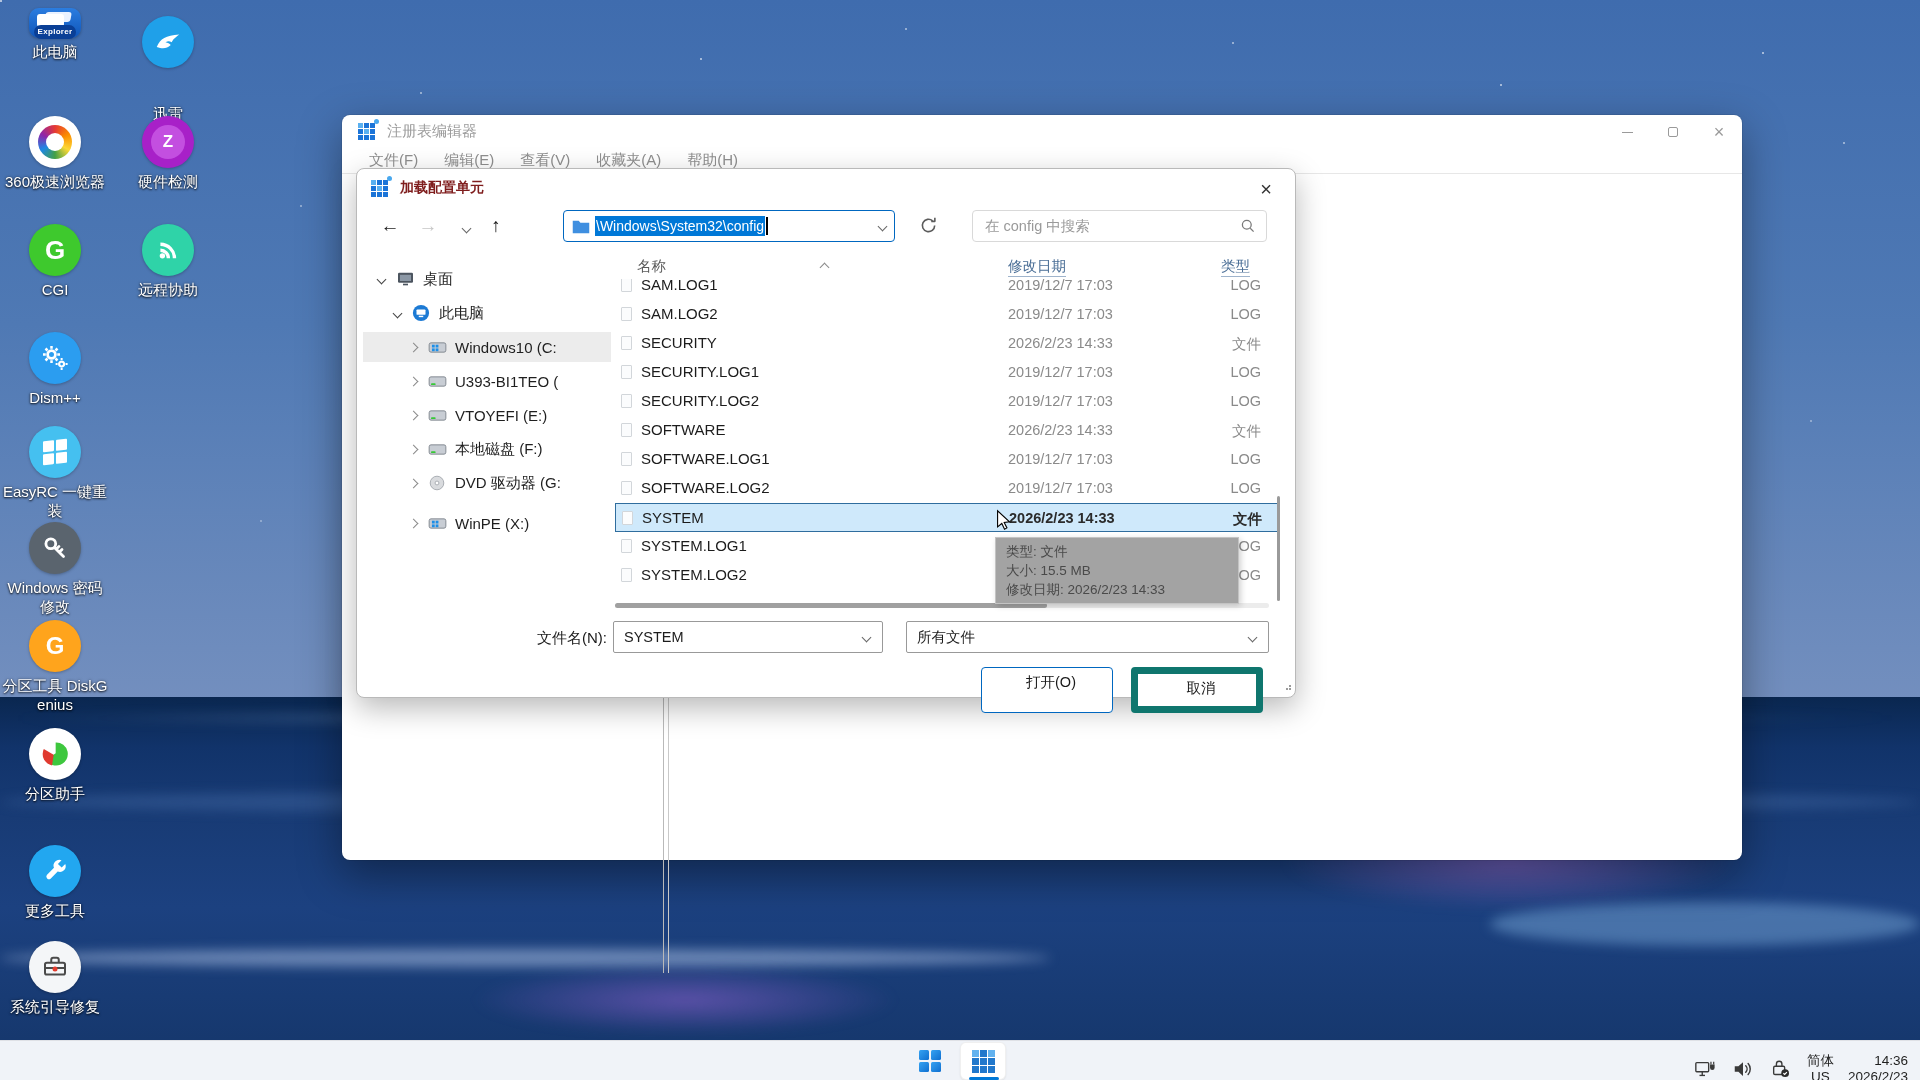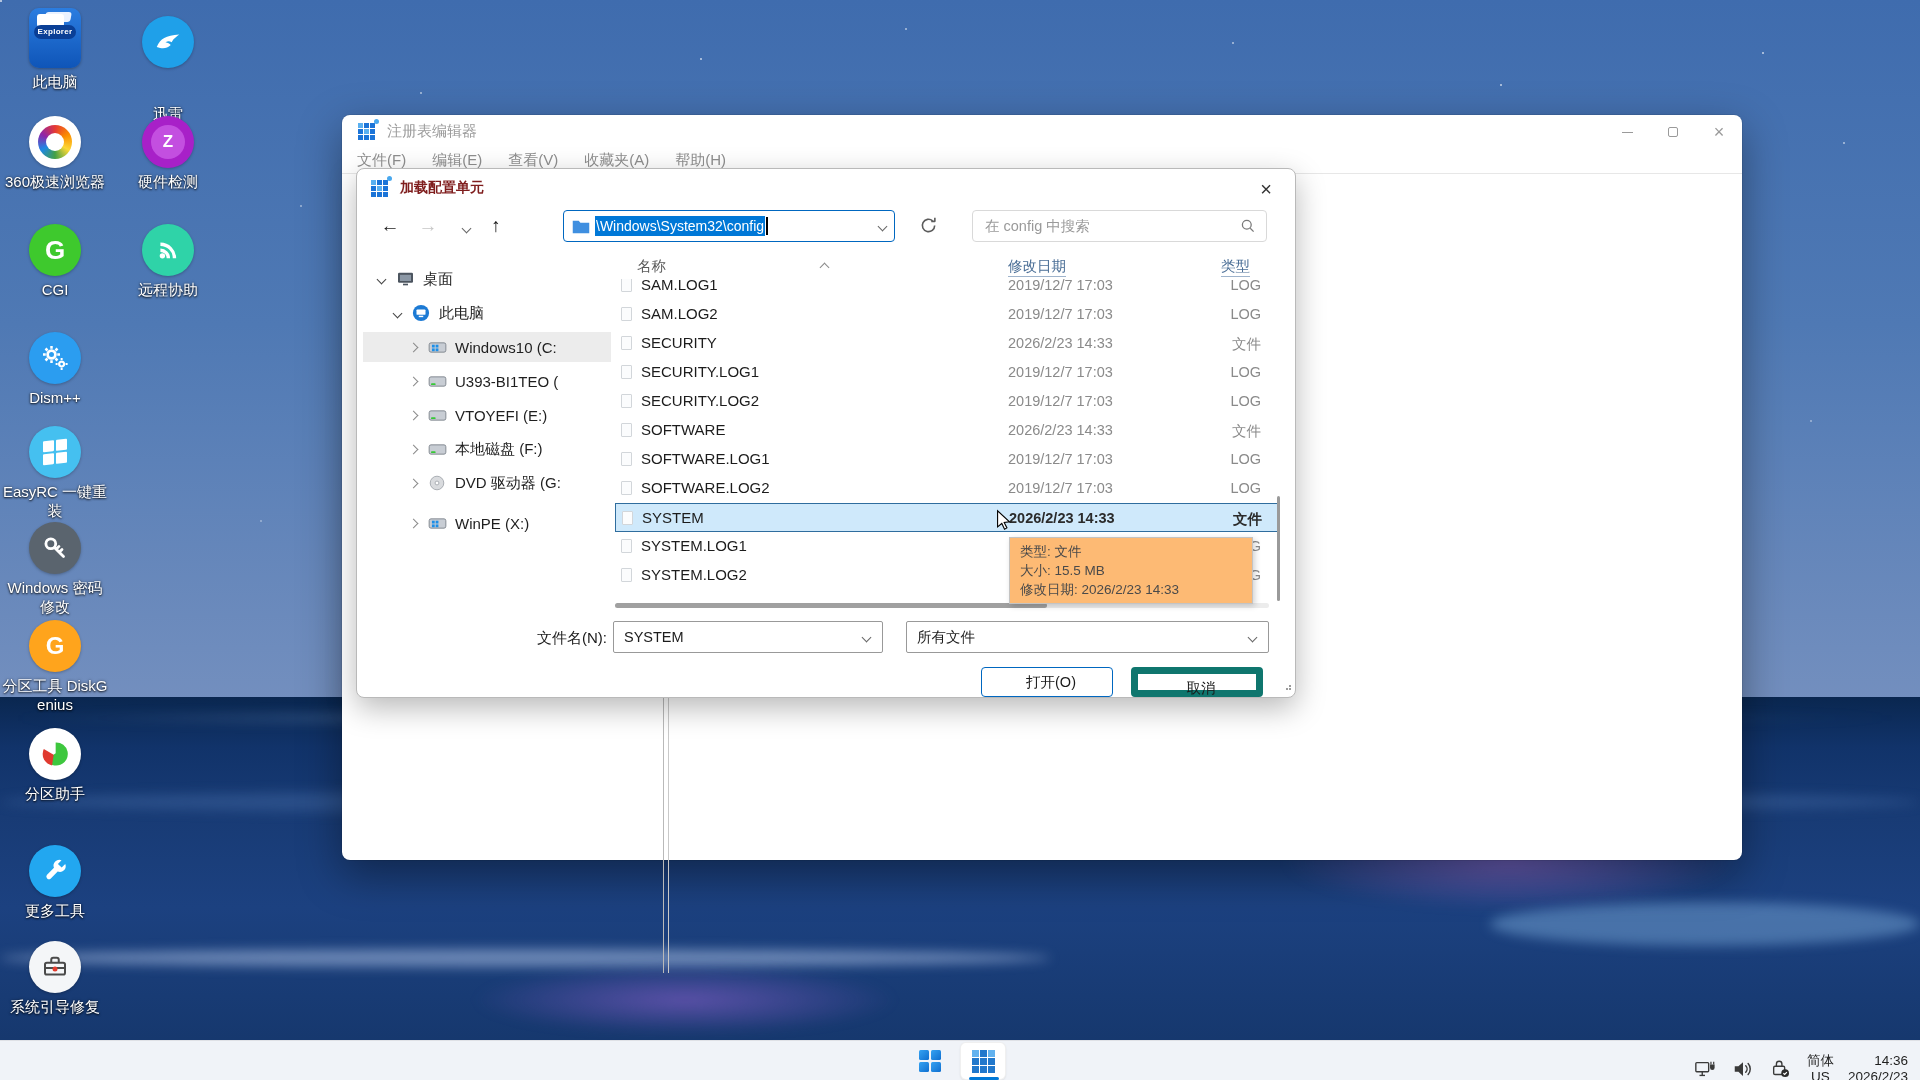--- a/index.html
+++ b/index.html
@@ -24,21 +24,21 @@
   .s4 { left:1280px; top:118px; width:460px; height:95px; background:radial-gradient(ellipse at center,rgba(186,120,230,.50),transparent 70%); }
   .s5 { left:470px; top:268px; width:430px; height:70px; background:radial-gradient(ellipse at center,rgba(165,105,225,.48),transparent 70%); }
   .s6 { left:1490px; top:205px; width:430px; height:44px; background:rgba(140,190,235,.40); }
 
   
   .desktop-icon { position:absolute; width:110px; display:flex; flex-direction:column; align-items:center; cursor:default; }
   .ia { width:52px; height:52px; border-radius:50%; display:flex; align-items:center; justify-content:center; position:relative; box-shadow:0 1px 3px rgba(0,0,0,.25); }
   .dlabel { margin-top:4px; max-width:106px; color:#fff; font-size:15px; line-height:19px; text-align:center;
     text-shadow:0 1px 2px rgba(0,0,0,.85), 0 0 3px rgba(0,0,0,.5); word-break:break-all; }
   .glyph { color:#fff; font-weight:800; }
-  .expl { width:52px; height:60px; background:linear-gradient(#2b7de0,#0f55b8); border-radius:10px; position:relative; box-shadow:0 1px 3px rgba(0,0,0,.3); }
+  .expl { width:52px; height:30px; background:linear-gradient(#2b7de0,#0f55b8); border-radius:10px; position:relative; box-shadow:0 1px 3px rgba(0,0,0,.3); }
   .e1 { position:absolute; left:8px; top:6px; width:27px; height:13px; background:#fff; border-radius:3px; }
   .e2 { position:absolute; left:16px; top:4px; width:26px; height:10px; background:#eaf2ff; border-radius:3px; transform:skewX(-10deg); }
   .ebadge { position:absolute; left:5px; right:5px; top:17px; height:14px; background:#0a3f96; border-radius:8px; color:#fff;
     font-size:8px; line-height:14px; text-align:center; font-weight:bold; letter-spacing:.3px; }
   .ring { width:34px; height:34px; border-radius:50%;
     background:conic-gradient(#e53935,#fb8c00,#fdd835,#43a047,#1e88e5,#8e24aa,#e53935); position:relative; }
   .ring::after { content:""; position:absolute; left:8px; top:8px; width:18px; height:18px; border-radius:50%; background:#fff; }
   .hwz { width:34px; height:34px; border-radius:50%; background:#c34fe0; display:flex; align-items:center; justify-content:center;
     color:#fff; font-size:17px; font-weight:800; }
   .winflag { width:24px; height:24px; display:grid; grid-template-columns:11px 11px; grid-template-rows:11px 11px; gap:2px; transform:skewY(-6deg); }
@@ -47,21 +47,21 @@
   
   .regwin { position:absolute; left:342px; top:115px; width:1400px; height:745px; background:#fff; border-radius:8px;
     box-shadow:0 14px 44px rgba(0,0,0,.38), 0 0 0 1px rgba(0,0,0,.08); }
   .regwin .titlebar { position:absolute; left:0; top:0; right:0; height:32px; display:flex; align-items:center; }
   .regwin .title { margin-left:12px; font-size:15px; color:#9c9c9c; }
   .wbtns { position:absolute; right:0; top:0; display:flex; }
   .wbtn { width:46px; height:34px; display:flex; align-items:center; justify-content:center; color:#9a9a9a; }
   .wb-min { width:11px; height:1px; background:#9a9a9a; }
   .wb-max { width:10px; height:10px; border:1px solid #9a9a9a; border-radius:2px; }
   .wb-close { font-size:18px; line-height:18px; color:#9a9a9a; }
-  .menubar { position:absolute; left:2px; top:32px; right:400px; height:26px; display:flex;align-items:flex-end; }
+  .menubar { position:absolute; left:14px; top:32px; right:400px; height:26px; display:flex;align-items:flex-end; }
   .menu-item { padding:0 13px; font-size:15px; line-height:26px; color:#8f8f8f; }
   .menusep { position:absolute; left:0; top:58px; right:0; height:1px; background:#e7e7e7; }
   .splitbar { position:absolute; left:321px; top:583px; width:1px; height:275px; background:#b9b9b9; }
   .splitbar2 { position:absolute; left:326px; top:583px; width:1px; height:275px; background:#c9c9c9; }
 
   .regicon { display:grid; grid-template-columns:5px 5px 5px; grid-template-rows:5px 5px 5px; gap:1px; margin-left:16px; position:relative; }
   .regicon div { background:#1b74d8; }
   .regicon div.lt { background:#5ab0f0; }
   .regicon .spark { position:absolute; right:-4px; top:-4px; width:5px; height:5px; background:#49a8ee; border-radius:50%; }
 
@@ -110,33 +110,33 @@
   .f-name { position:absolute; left:26px; top:5px; font-size:15px; color:#1c1c1c; }
   .f-date { position:absolute; left:393px; top:6px; font-size:14.5px; color:#8a8a8a; }
   .f-type { position:absolute; left:566px; top:6px; width:80px; text-align:right; font-size:14.5px; color:#8a8a8a; }
   .frow.sel .f-date, .frow.sel .f-type { color:#2b2b2b; font-weight:bold; }
   .frow.sel .f-name { font-weight:normal; }
 
   .vscroll { position:absolute; left:920px; top:327px; width:3px; height:105px; background:#9a9a9a; border-radius:2px; }
   .hscroll-track { position:absolute; left:258px; top:434px; width:654px; height:5px; background:#ececec; border-radius:3px; }
   .hscroll-thumb { position:absolute; left:0; top:0; width:432px; height:5px; background:#a0a0a0; border-radius:3px; }
 
-  .tooltip { position:absolute; left:652px; top:368px; width:244px; background:#fdba74; border:1px solid #c3c3c3;
+  .tooltip { position:absolute; left:638px; top:368px; width:244px; background:#a3a3a3; border:1px solid #c3c3c3;
     box-shadow:2px 2px 6px rgba(0,0,0,.18); padding:4px 10px; z-index:5; }
   .tooltip div { font-size:13.5px; line-height:19px; color:#4a4a4a; white-space:nowrap; }
 
   .cursor { position:absolute; left:636px; top:340px; z-index:6; }
 
   .fnlabel { position:absolute; left:130px; top:460px; width:120px; text-align:right; font-size:15px; color:#1a1a1a; }
   .combo { position:absolute; height:32px; border:1px solid #999; border-radius:2px; background:#fff; display:flex; align-items:center; }
   .combo-fn { left:256px; top:452px; width:270px; }
   .combo-ft { left:549px; top:452px; width:363px; }
   .combo .val { padding-left:10px; font-size:14.5px; color:#1c1c1c; }
   .combo .cv { position:absolute; right:12px; top:12px; }
-  .dbtn { position:absolute; top:498px; width:132px; height:30px; border-radius:4px; background:#fff; text-align:center;
+  .dbtn { position:absolute; top:498px; width:132px; height:46px; border-radius:4px; background:#fff; text-align:center;
     line-height:28px; font-size:14.5px; color:#1a1a1a;padding-left:8px; }
   .btn-open { left:624px; border:1px solid #0067c0; }
   .btn-cancel { left:774px; border:7px solid #0f766e; }
   .grip { position:absolute; right:4px; bottom:4px; width:8px; height:8px;
     background:radial-gradient(circle at 7px 1px,#9a9a9a 1px,transparent 1.4px),
                radial-gradient(circle at 4px 4px,#9a9a9a 1px,transparent 1.4px),
                radial-gradient(circle at 7px 4px,#9a9a9a 1px,transparent 1.4px); }
 
   
   .taskbar { position:absolute; left:0; top:1040px; width:1920px; height:40px; background:#f0f3f8; border-top:1px solid rgba(0,0,0,.07);

